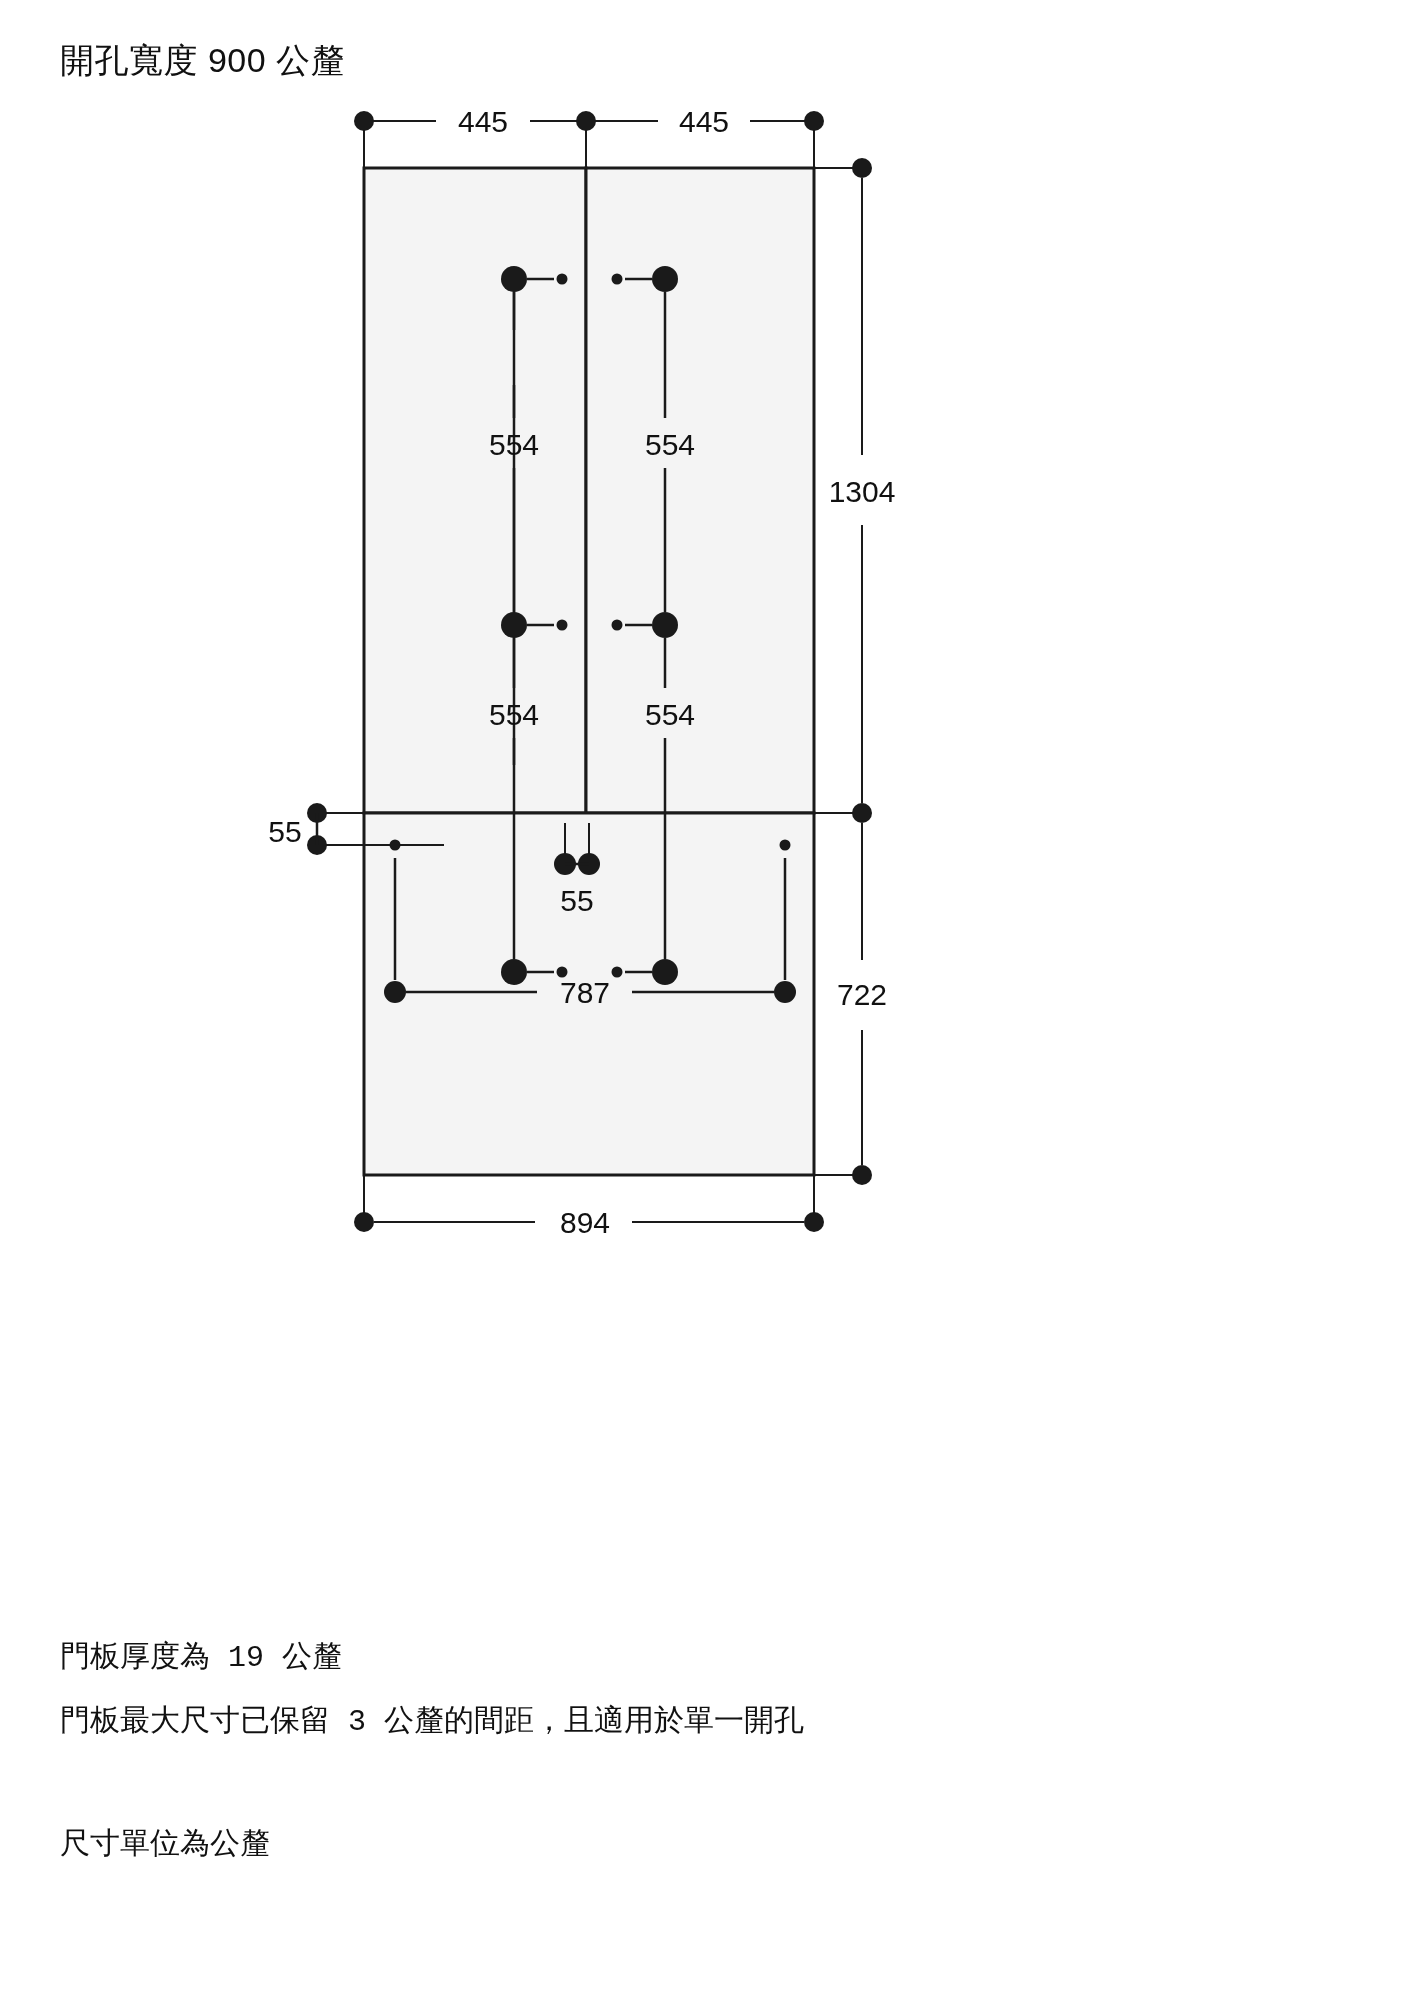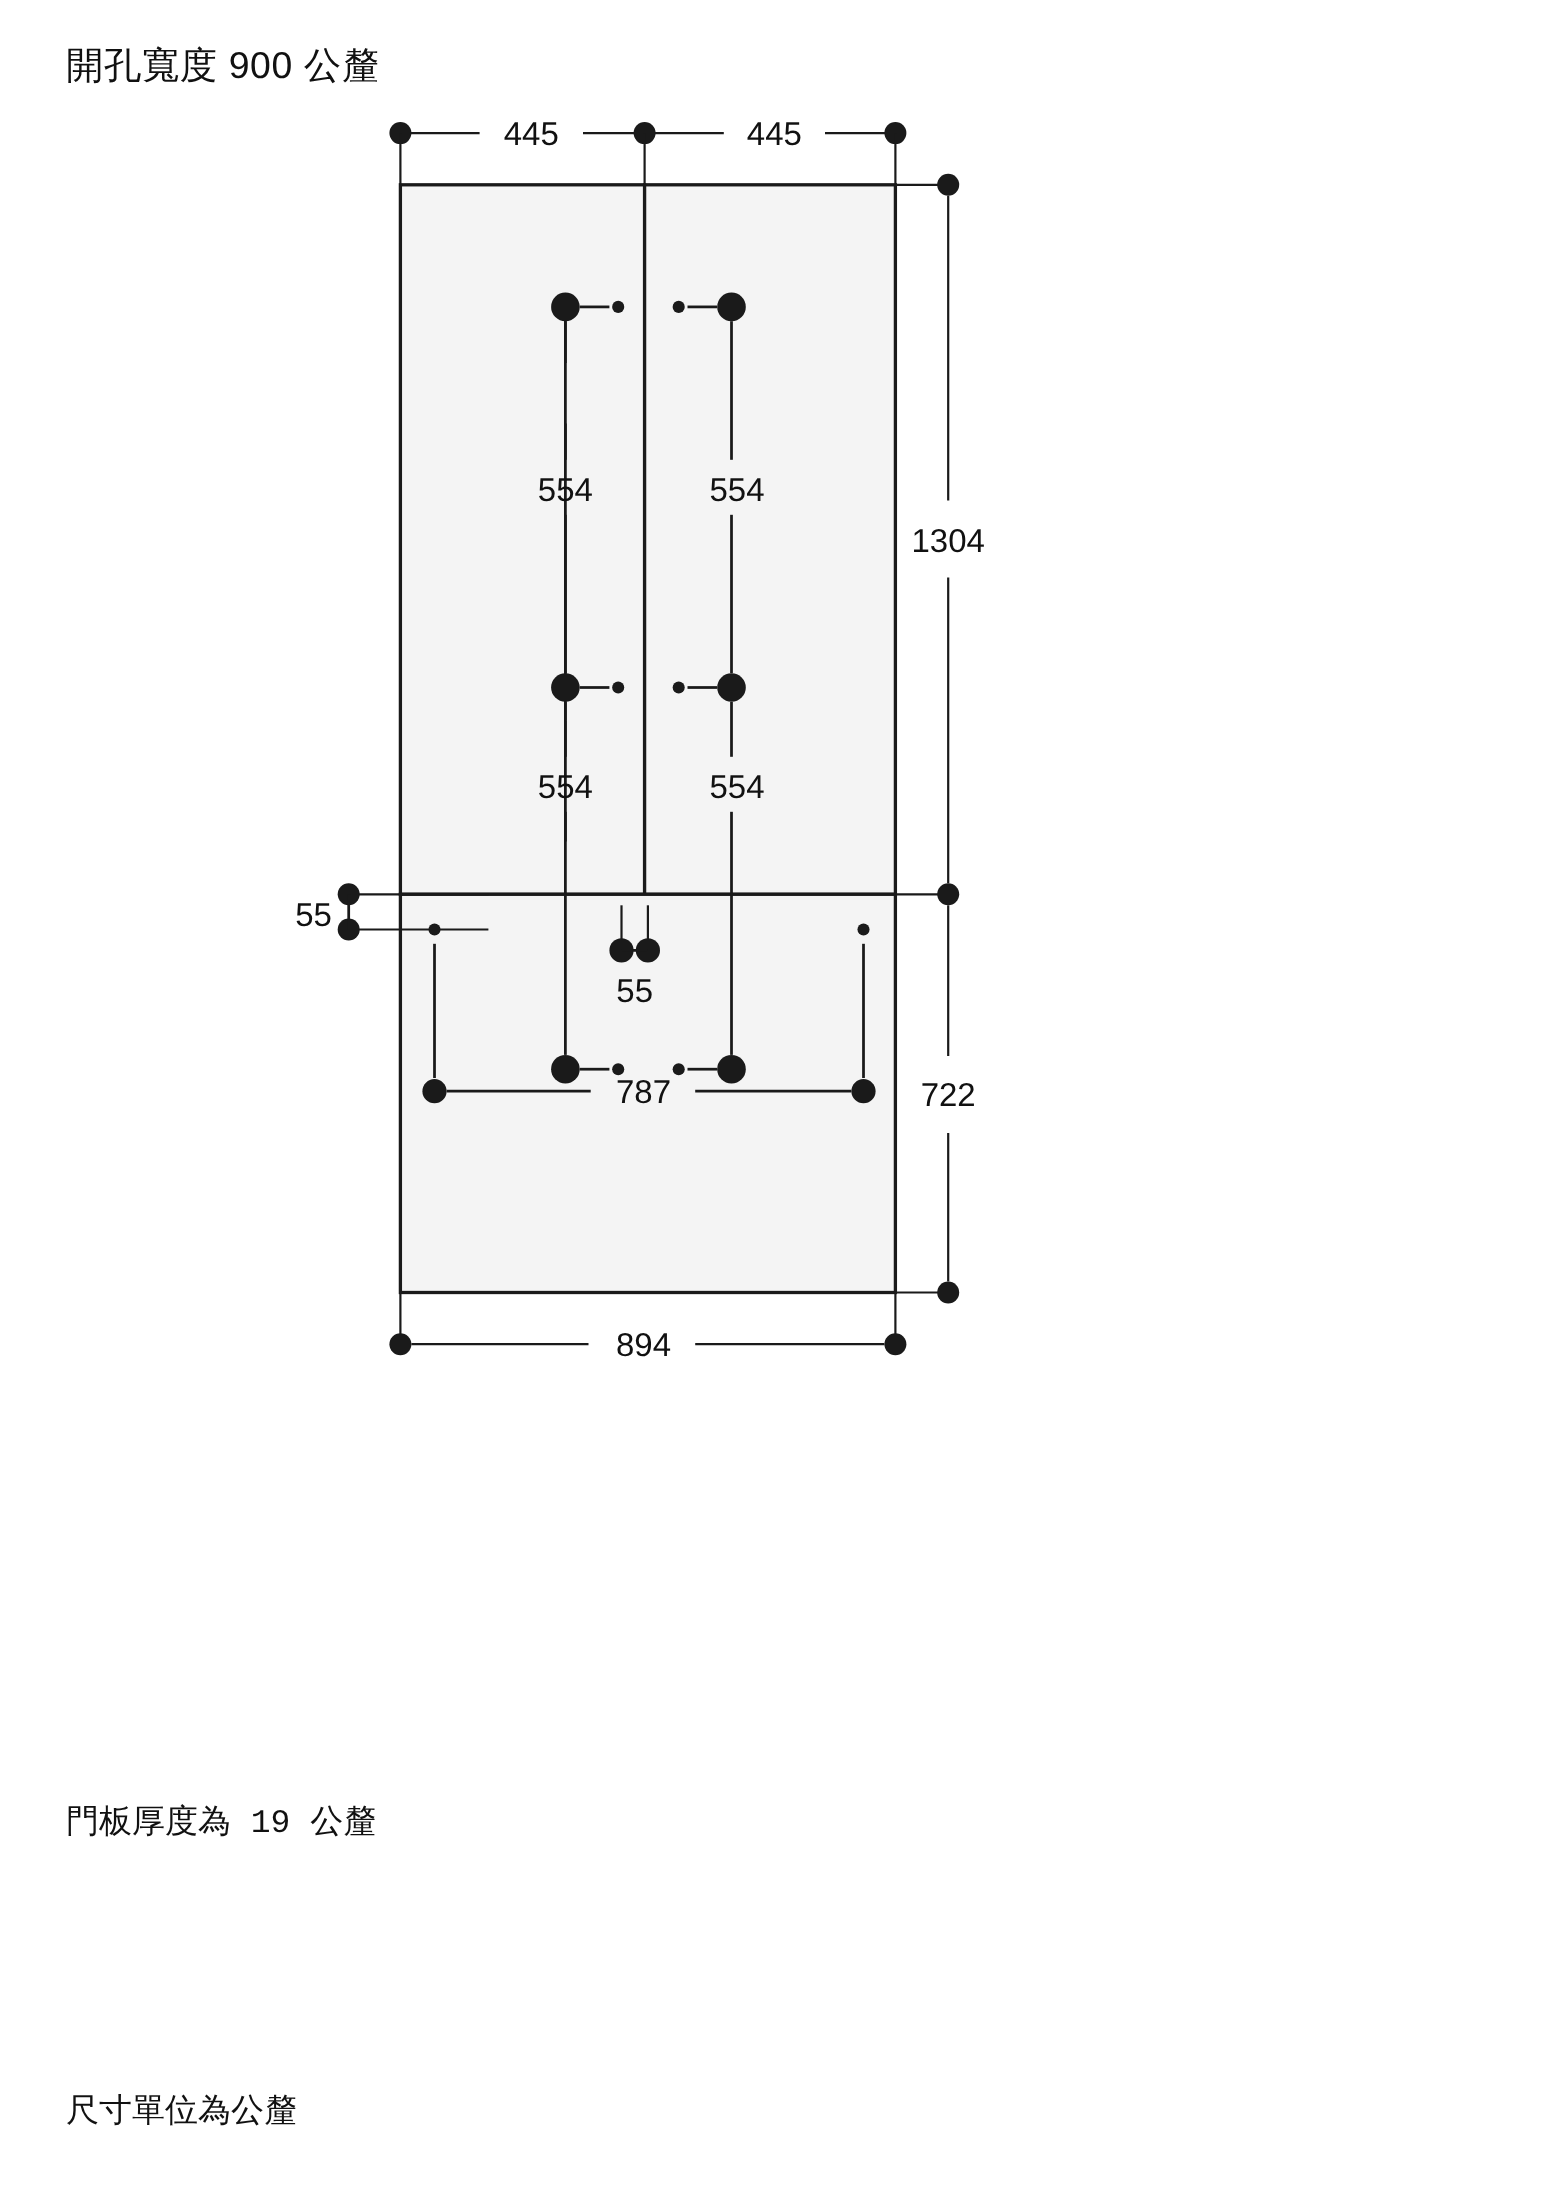--- a/index.html
+++ b/index.html
@@ -36,21 +36,21 @@
     position: absolute;
     left: 28px;
     font-size: 30px;
     line-height: 40px;
     white-space: nowrap;
     color: #111111;
     font-family: Liberation Mono, monospace;
   }
   #note-1 { top: 1638px; }
   #note-2 { top: 1702px; }
-  #note-3 { top: 1901px; }
+  #note-3 { top: 1825px; }
 
   #drawing-svg {
     position: absolute;
     left: 0;
     top: 0;
     width: 1422px;
     height: 2000px;
   }
   .dim-label {
     font-family: "Liberation Sans", "DejaVu Sans", sans-serif;
@@ -195,15 +195,16 @@
       <circle cx="332" cy="1222" r="10" fill="#1a1a1a"></circle>
       <circle cx="782" cy="1222" r="10" fill="#1a1a1a"></circle>
       <line x1="342" y1="1222" x2="503" y2="1222" stroke="#1a1a1a" stroke-width="2"></line>
       <line x1="600" y1="1222" x2="772" y2="1222" stroke="#1a1a1a" stroke-width="2"></line>
       <text class="dim-label" x="553" y="1233" text-anchor="middle">894</text>
     </g>
 
   </svg>
 
   <div class="note-text" id="note-1">門板厚度為 19 公釐</div>
+  <div class="note-text" id="note-2">門板最大尺寸已保留 3 公釐的間距，且適用於單一開孔</div>
   <div class="note-text" id="note-3">尺寸單位為公釐</div>
 
 </div>
 
 </body></html>

